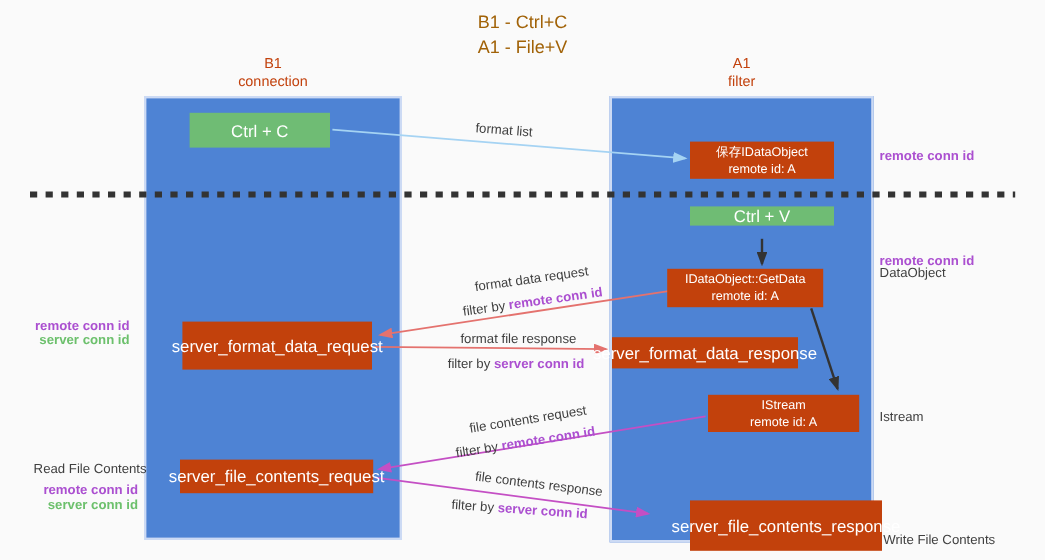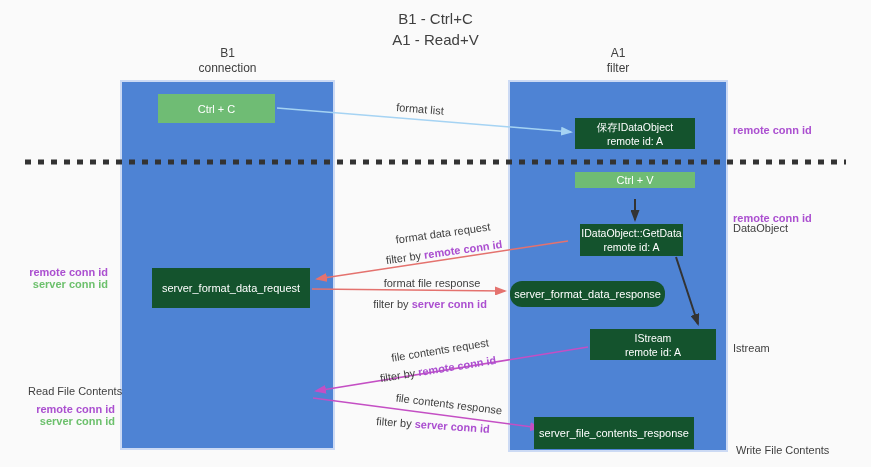--- a/index.html
+++ b/index.html
@@ -1,40 +1,40 @@
 <!DOCTYPE html>
 <html><head>
 <meta charset="utf-8">
 <style>
   html,body{margin:0;padding:0;}
   body{font-family:"Liberation Sans",sans-serif;background:#fafafa;}
   .canvas{position:relative;width:871px;height:467px;background:#fafafa;overflow:hidden;}
-  .title{position:absolute;top:8px;left:0;width:871px;text-align:center;font-size:15px;line-height:21px;color:#404040;}
-  .colhead{position:absolute;text-align:center;font-size:12px;line-height:15px;color:#404040;}
+  .title{position:absolute;top:8px;left:0;width:871px;text-align:center;font-size:15px;line-height:21px;color:#a16207;}
+  .colhead{position:absolute;text-align:center;font-size:12px;line-height:15px;color:#c2410c;}
   .col{position:absolute;background:#4e83d4;border:2px solid #ccdaf4;box-sizing:border-box;}
   .node{position:absolute;color:#fff;text-align:center;box-sizing:border-box;}
   .green{background:#6fbc74;}
-  .orange{background:#14532d;}
-  .one{font-size:11px;display:flex;align-items:center;justify-content:center;text-align:center;}
+  .orange{background:#c2410c;}
+  .one{font-size:14px;display:flex;align-items:center;justify-content:center;text-align:center;}
   .two{font-size:10.5px;line-height:14px;display:flex;flex-direction:column;align-items:center;justify-content:center;}
   .albl{position:absolute;white-space:nowrap;font-size:11px;color:#3f3f3f;transform:translate(-50%,-50%) rotate(var(--r,0deg));}
   .slbl{position:absolute;white-space:nowrap;font-size:11px;color:#3f3f3f;}
   .purple{color:#ab4fd0;font-weight:bold;}
   .greent{color:#6cc06c;font-weight:bold;}
   .ralign{text-align:right;}
   svg.overlay{position:absolute;left:0;top:0;pointer-events:none;}
 </style>
 </head>
 <body>
 
 <div class="canvas">
 
   <div class="title">
     <div>B1 - Ctrl+C</div>
-    <div>A1 - Read+V</div>
+    <div>A1 - File+V</div>
   </div>
 
   <div class="colhead" style="left:120px;top:46px;width:215px;">
     <div>B1</div>
     <div>connection</div>
   </div>
   <div class="colhead" style="left:508px;top:46px;width:220px;">
     <div>A1</div>
     <div>filter</div>
   </div>
@@ -70,35 +70,38 @@
   <div class="node green one" style="left:158px;top:94px;width:117px;height:29px;">
     <span>Ctrl + C</span>
   </div>
   <div class="node orange two" style="left:575px;top:118px;width:120px;height:31px;">
     <div>保存IDataObject</div>
     <div>remote id: A</div>
   </div>
   <div class="node green one" style="left:575px;top:172px;width:120px;height:16px;">
     <span>Ctrl + V</span>
   </div>
-  <div class="node orange two" style="left:580px;top:224px;width:103px;height:32px;">
+  <div class="node orange two" style="left:556px;top:224px;width:130px;height:32px;">
     <div>IDataObject::GetData</div>
     <div>remote id: A</div>
   </div>
   <div class="node orange one" style="left:152px;top:268px;width:158px;height:40px;">
     <span>server_format_data_request</span>
   </div>
-  <div class="node orange one" style="left:510px;top:281px;width:155px;height:26px;border-radius:12px;">
+  <div class="node orange one" style="left:510px;top:281px;width:155px;height:26px;">
     <span>server_format_data_response</span>
   </div>
   <div class="node orange two" style="left:590px;top:329px;width:126px;height:31px;">
     <div>IStream</div>
     <div>remote id: A</div>
   </div>
-  <div class="node orange one" style="left:534px;top:417px;width:160px;height:32px;">
+  <div class="node orange one" style="left:150px;top:383px;width:161px;height:28px;">
+    <span>server_file_contents_request</span>
+  </div>
+  <div class="node orange one" style="left:575px;top:417px;width:160px;height:42px;">
     <span>server_file_contents_response</span>
   </div>
 
   <div class="albl" style="left:420px;top:109px;--r:4.5deg;">
     <span>format list</span>
   </div>
   <div class="albl" style="left:443px;top:233px;--r:-8deg;">
     <span>format data request</span>
   </div>
   <div class="albl" style="left:444px;top:252px;--r:-8deg;">

